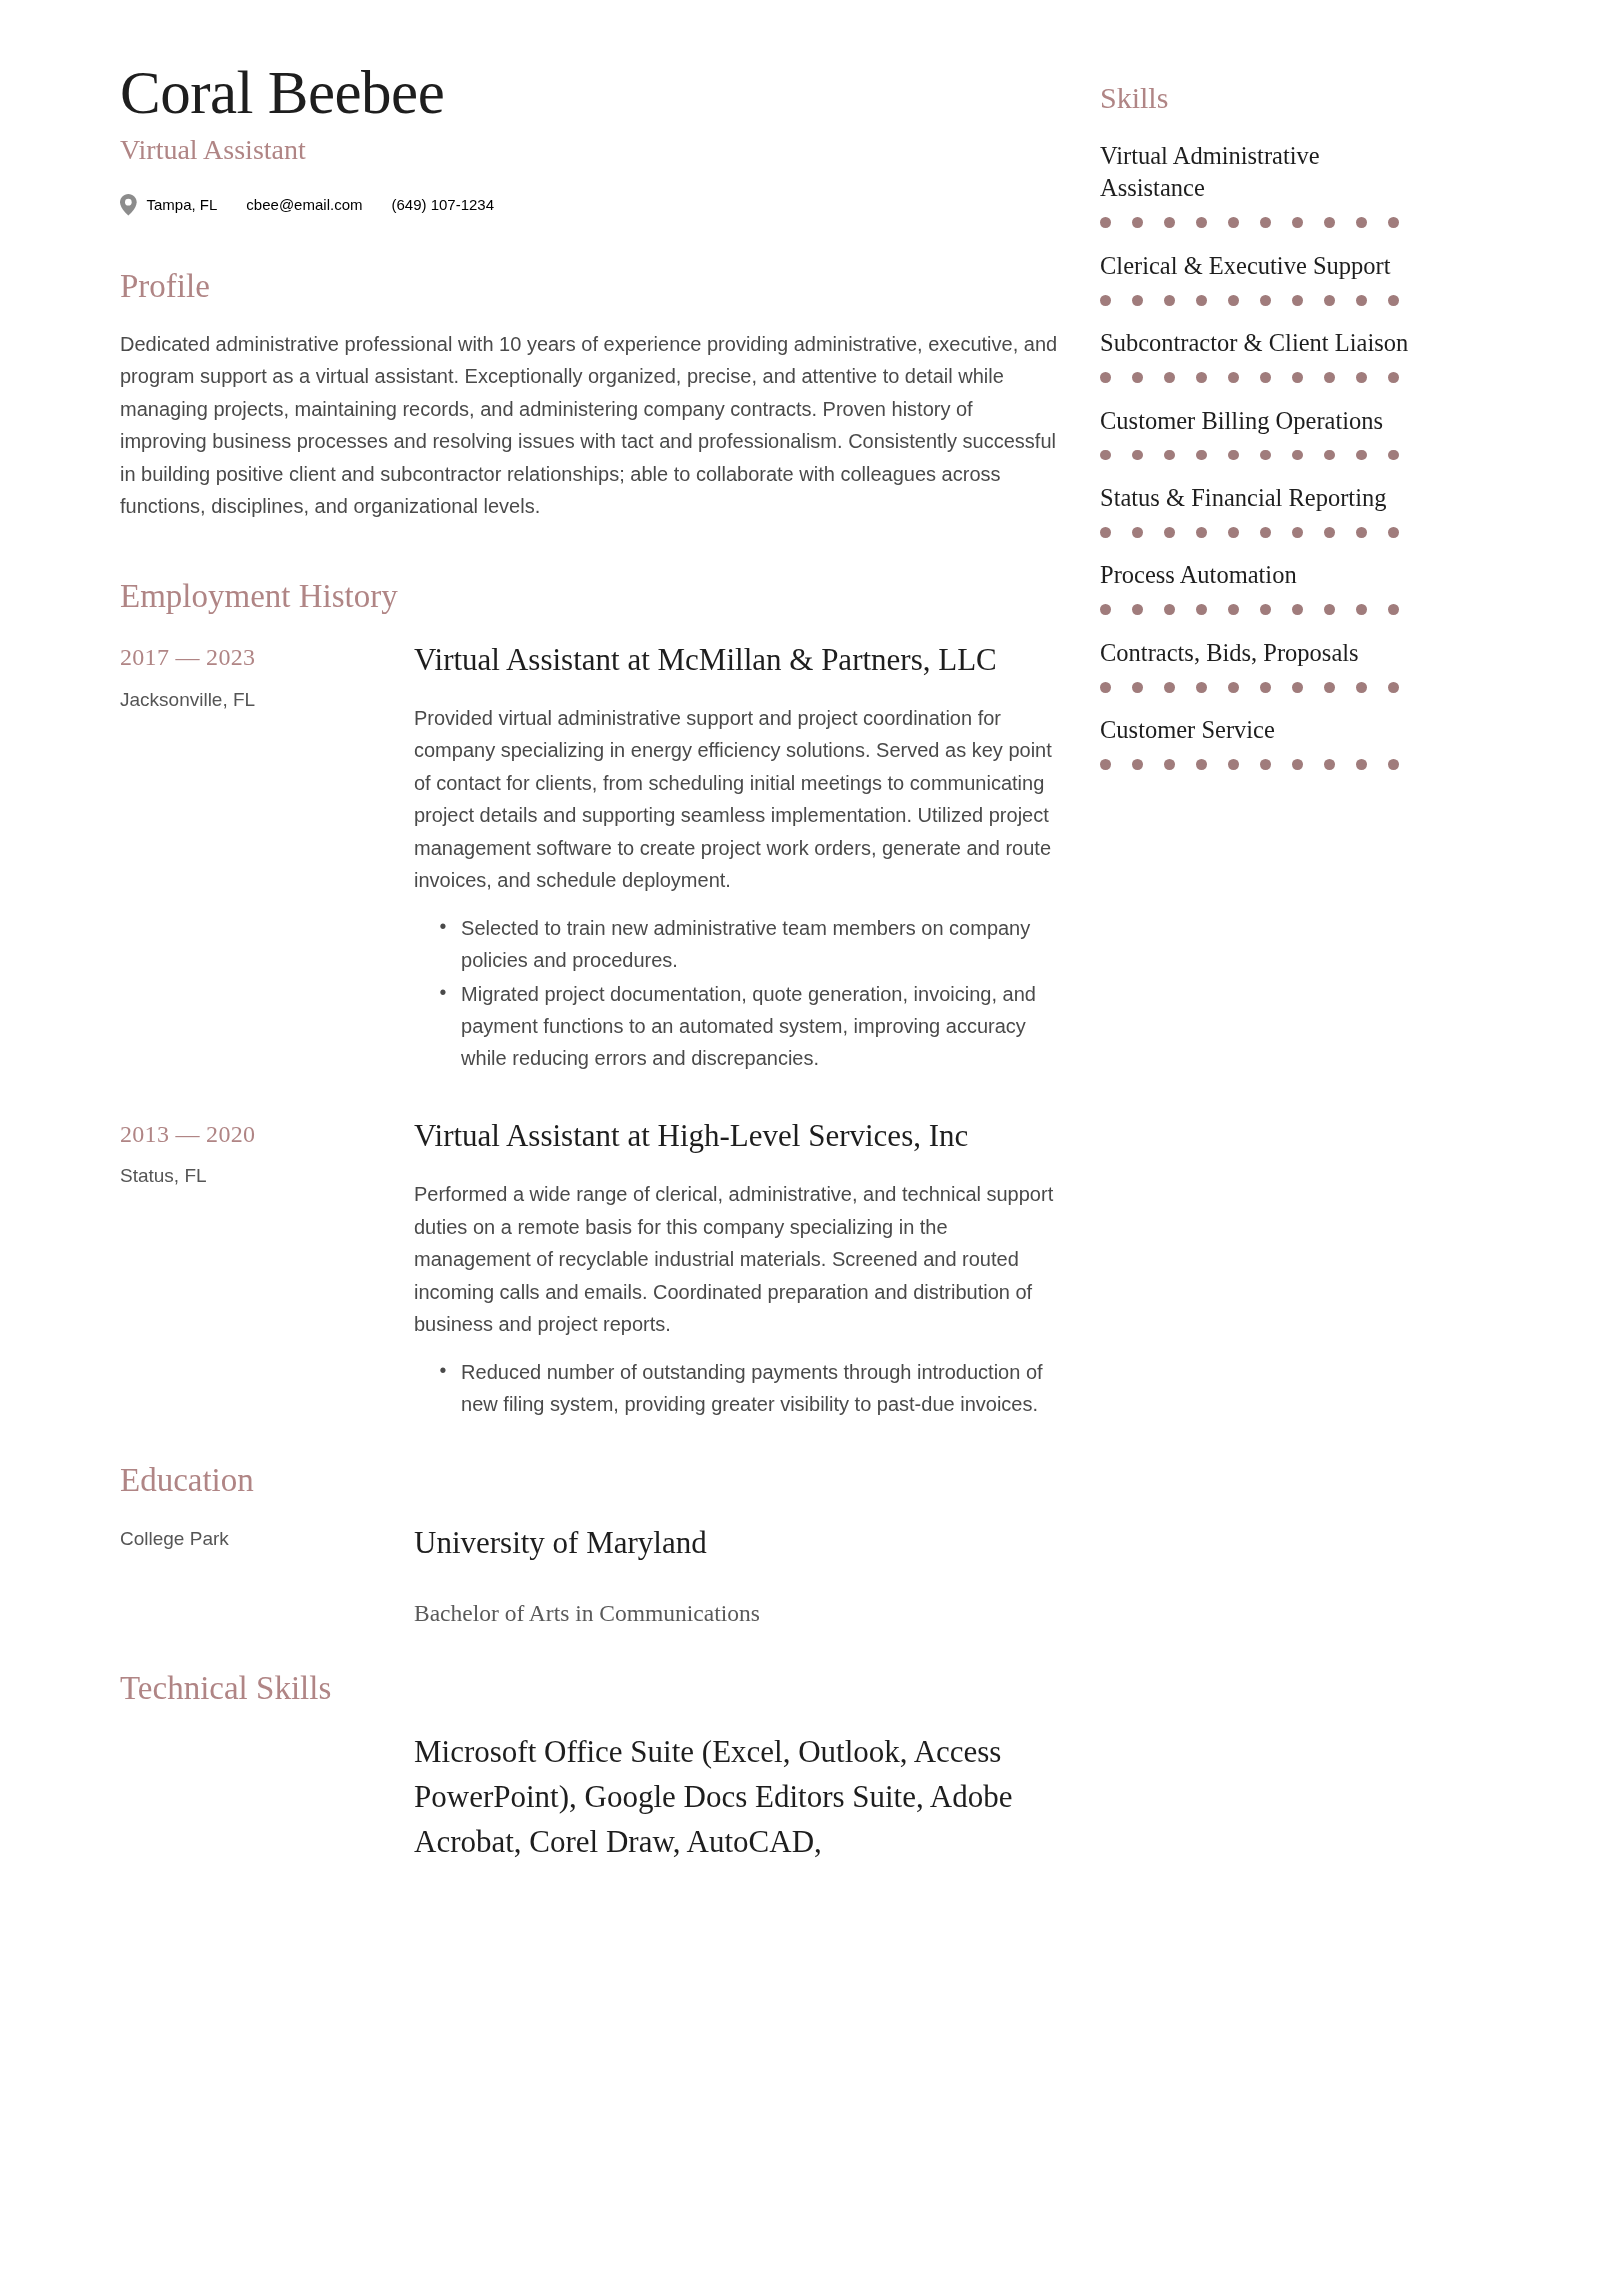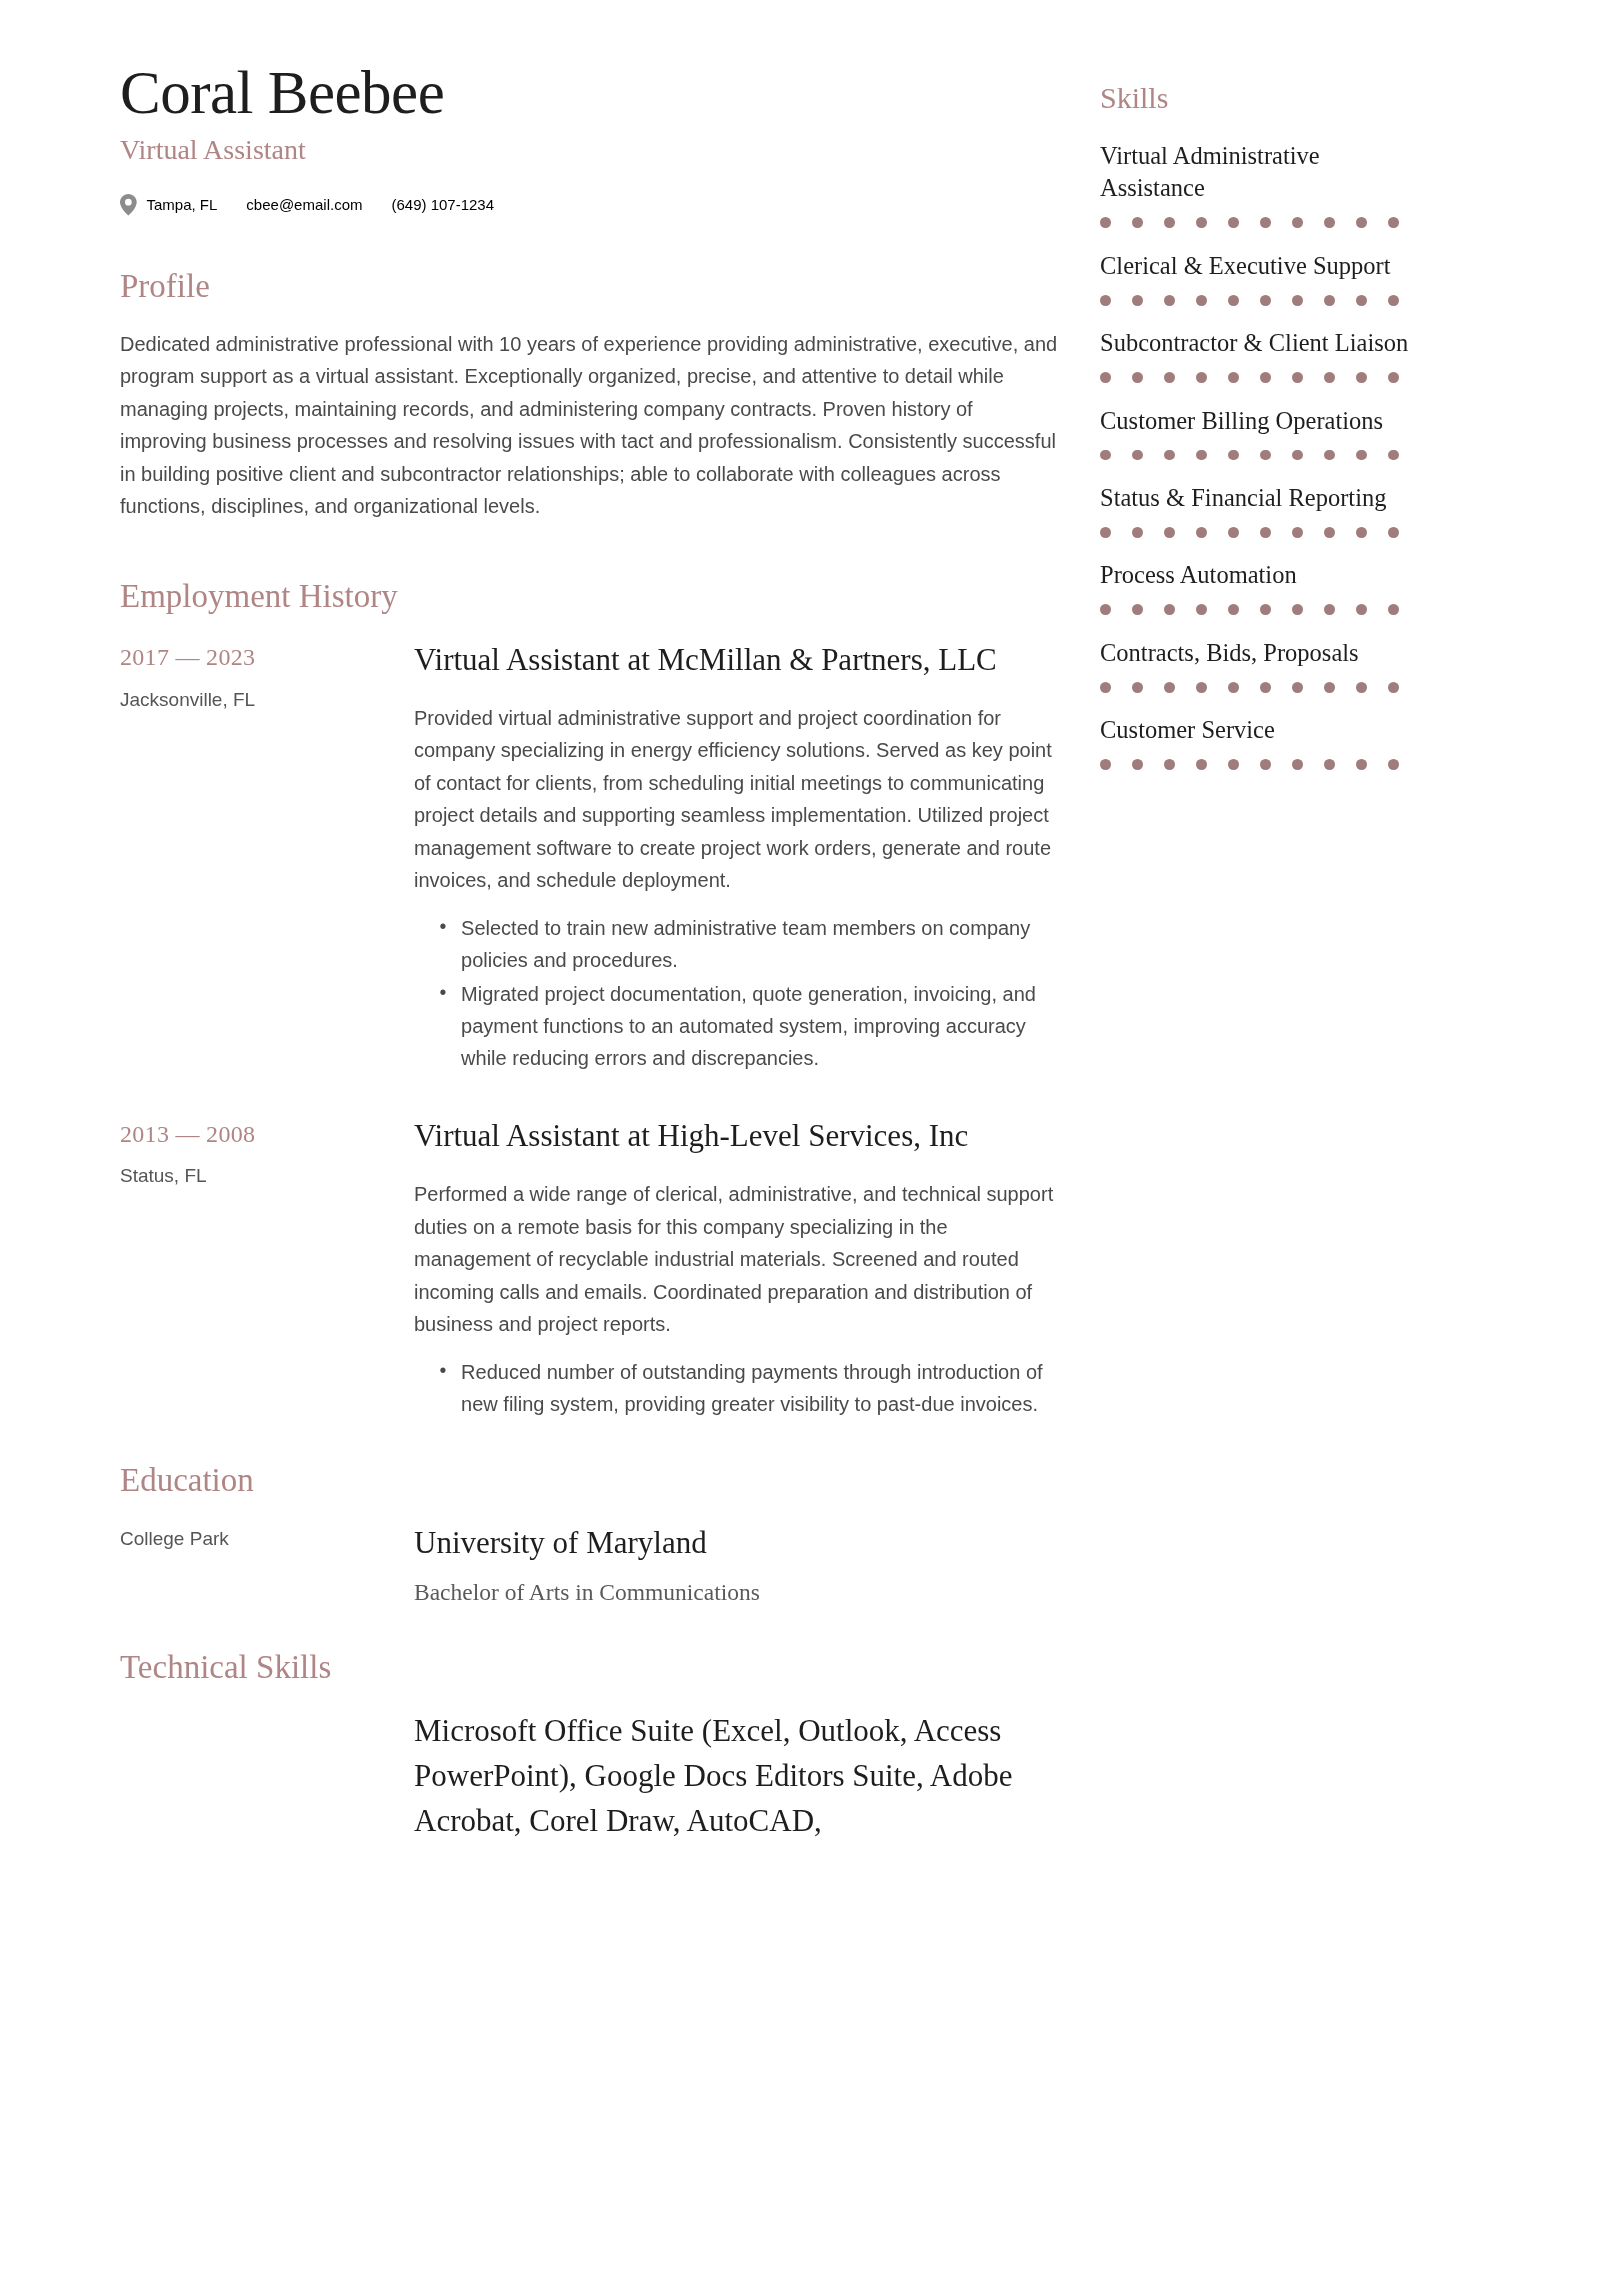--- a/index.html
+++ b/index.html
@@ -149,21 +149,21 @@
     left: 0;
     top: -1px;
     color: #4a4a4a;
     font-size: 19.6px;
   }
 
   .edu-degree {
     font-family: "Liberation Serif", serif;
     font-size: 23.5px;
     color: #5a5a5a;
-    margin-top: 12px;
+    margin-top: 33px;
     line-height: 1.4;
   }
 
   .tech-text {
     font-family: "Liberation Serif", serif;
     font-size: 31px;
     font-weight: 400;
     color: #1e1e1e;
     line-height: 1.45;
     margin: 0;
@@ -256,21 +256,21 @@
           <p class="entry-desc">Provided virtual administrative support and project coordination for company specializing in energy efficiency solutions. Served as key point of contact for clients, from scheduling initial meetings to communicating project details and supporting seamless implementation. Utilized project management software to create project work orders, generate and route invoices, and schedule deployment.</p>
           <ul class="entry-bullets">
             <li>Selected to train new administrative team members on company policies and procedures.</li>
             <li>Migrated project documentation, quote generation, invoicing, and payment functions to an automated system, improving accuracy while reducing errors and discrepancies.</li>
           </ul>
         </div>
       </div>
 
       <div class="entry">
         <div class="entry-left">
-          <div class="entry-date">2013 — 2008</div>
+          <div class="entry-date">2013 — 2020</div>
           <div class="entry-place">Status, FL</div>
         </div>
         <div class="entry-right">
           <div class="entry-title">Virtual Assistant at High-Level Services, Inc</div>
           <p class="entry-desc">Performed a wide range of clerical, administrative, and technical support duties on a remote basis for this company specializing in the management of recyclable industrial materials. Screened and routed incoming calls and emails. Coordinated preparation and distribution of business and project reports.</p>
           <ul class="entry-bullets">
             <li>Reduced number of outstanding payments through introduction of new filing system, providing greater visibility to past-due invoices.</li>
           </ul>
         </div>
       </div>

